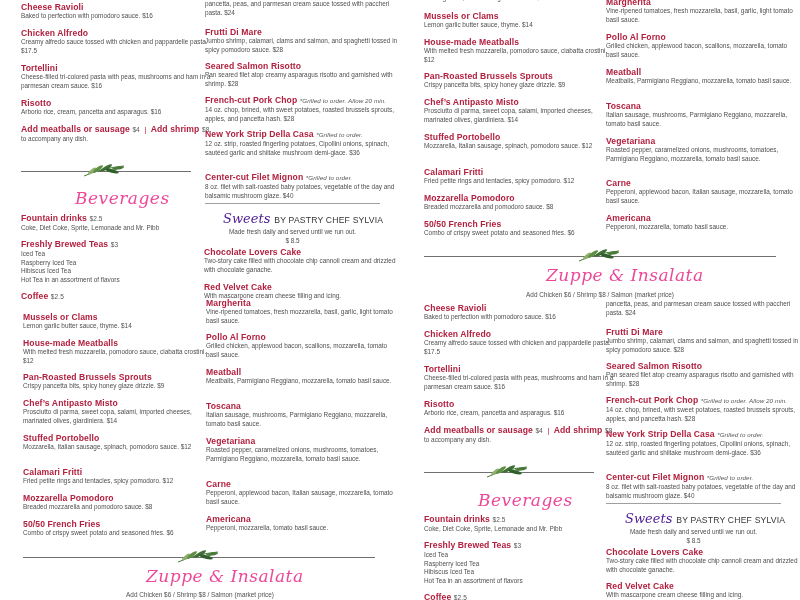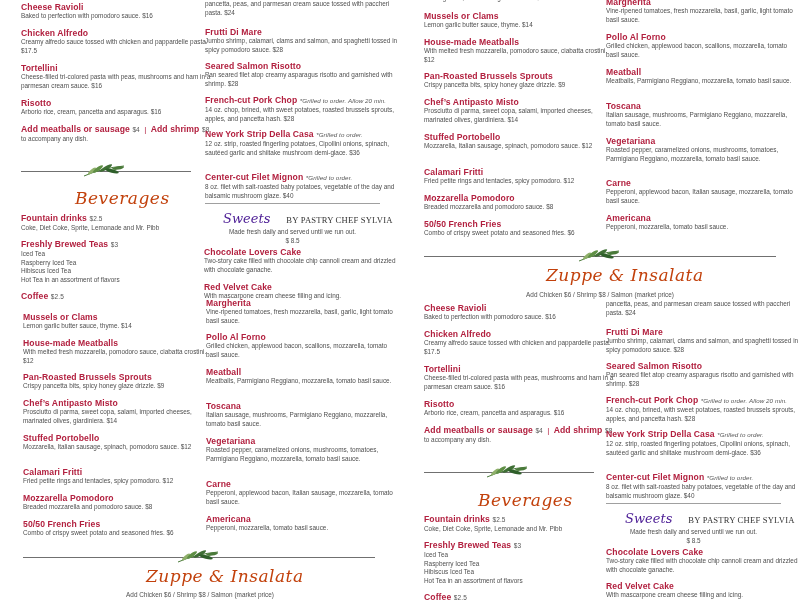--- a/index.html
+++ b/index.html
@@ -9,25 +9,25 @@
   .page { position: absolute; width: 800px; height: 600px; overflow: hidden; }
   .item { position: absolute; width: 195px; }
   .item-name { color: #b2203f; font-weight: bold; font-size: 8.6px; line-height: 10px; letter-spacing: 0.1px; white-space: nowrap; }
   .item-note { color: #555; font-weight: normal; font-style: italic; font-size: 6.2px; }
   .item-price-inline { color: #555; font-weight: normal; font-size: 6.5px; }
   .item-desc { font-size: 6.4px; line-height: 8.5px; color: #4f4f4f; }
   .sep { color: #b2203f; font-weight: normal; font-size: 8px; margin: 0 2px; }
 
   .divider { position: absolute; height: 1px; background: #707070; }
   .divider-sprig { position: absolute; width: 44px; height: 18px; }
-  .script-title { position: absolute; font-family: "DejaVu Serif", serif; font-style: italic; color: #c2410c; font-size: 17px; letter-spacing: 0.5px; }
+  .script-title { position: absolute; font-family: "DejaVu Serif", serif; font-style: italic; color: #ec4899; font-size: 17px; letter-spacing: 0.5px; }
   .centered-note { position: absolute; font-size: 6.4px; color: #4f4f4f; text-align: center; }
   .sweets-head { position: absolute; white-space: nowrap; }
   .sweets-script { font-family: "DejaVu Serif", serif; font-style: italic; color: #4c1d95; font-size: 13px; }
-  .sweets-by { font-family: Liberation Serif, serif; color: #333; font-size: 8.6px; margin-left: 16px; letter-spacing: 0.2px; }
+  .sweets-by { font-family: Liberation Sans, sans-serif; color: #333; font-size: 8.6px; margin-left: 4px; letter-spacing: 0.2px; }
   .list-line { font-size: 6.4px; line-height: 8.5px; color: #4f4f4f; }
 </style>
 </head>
 <body>
 
 <div class="page">
 
   <div class="item" style="left:21px;top:2px;">
     <div class="item-name">Cheese Ravioli</div>
     <div class="item-desc">Baked to perfection with pomodoro sauce.  $16</div>

